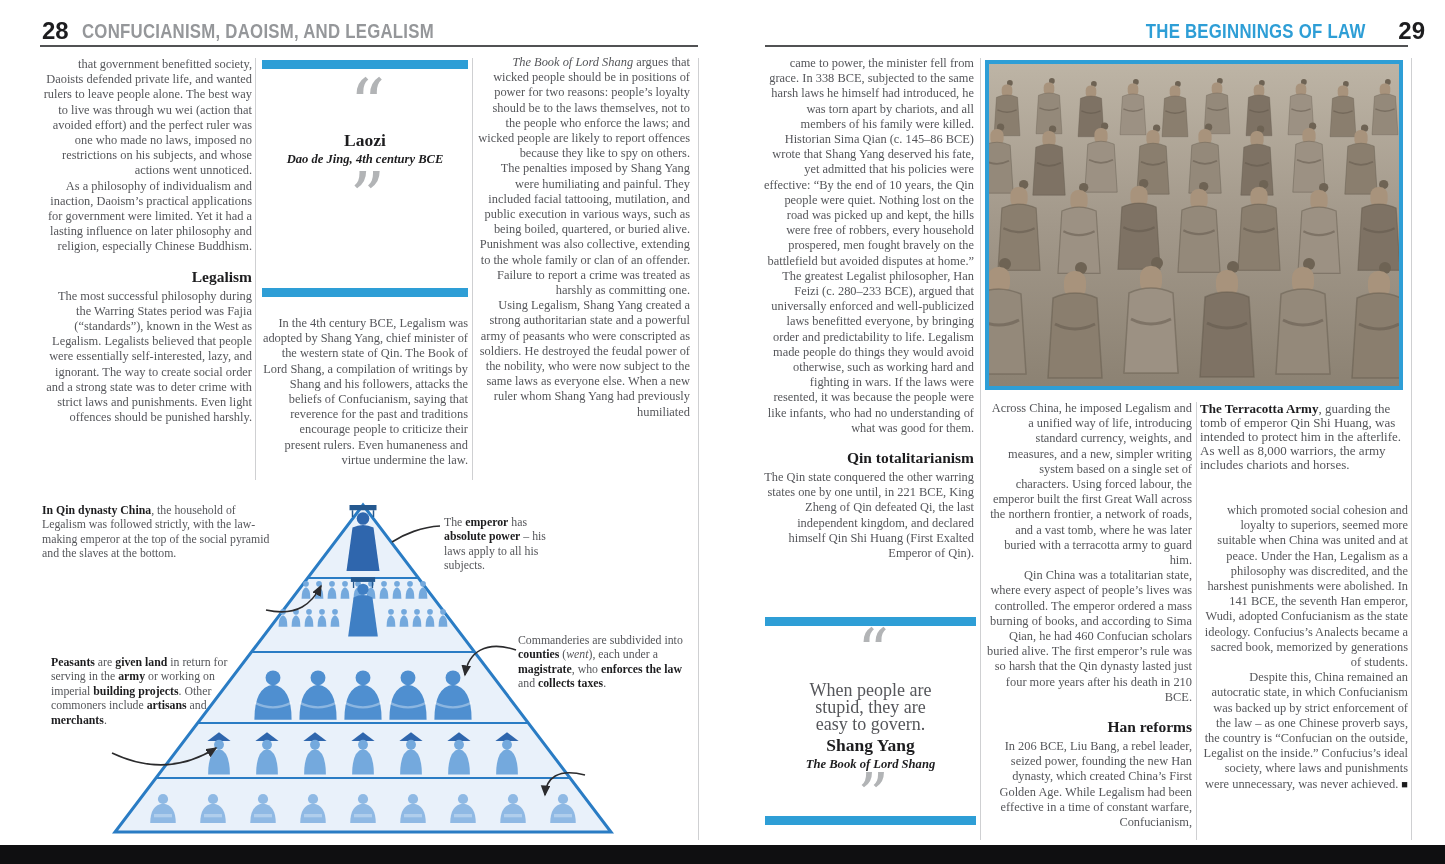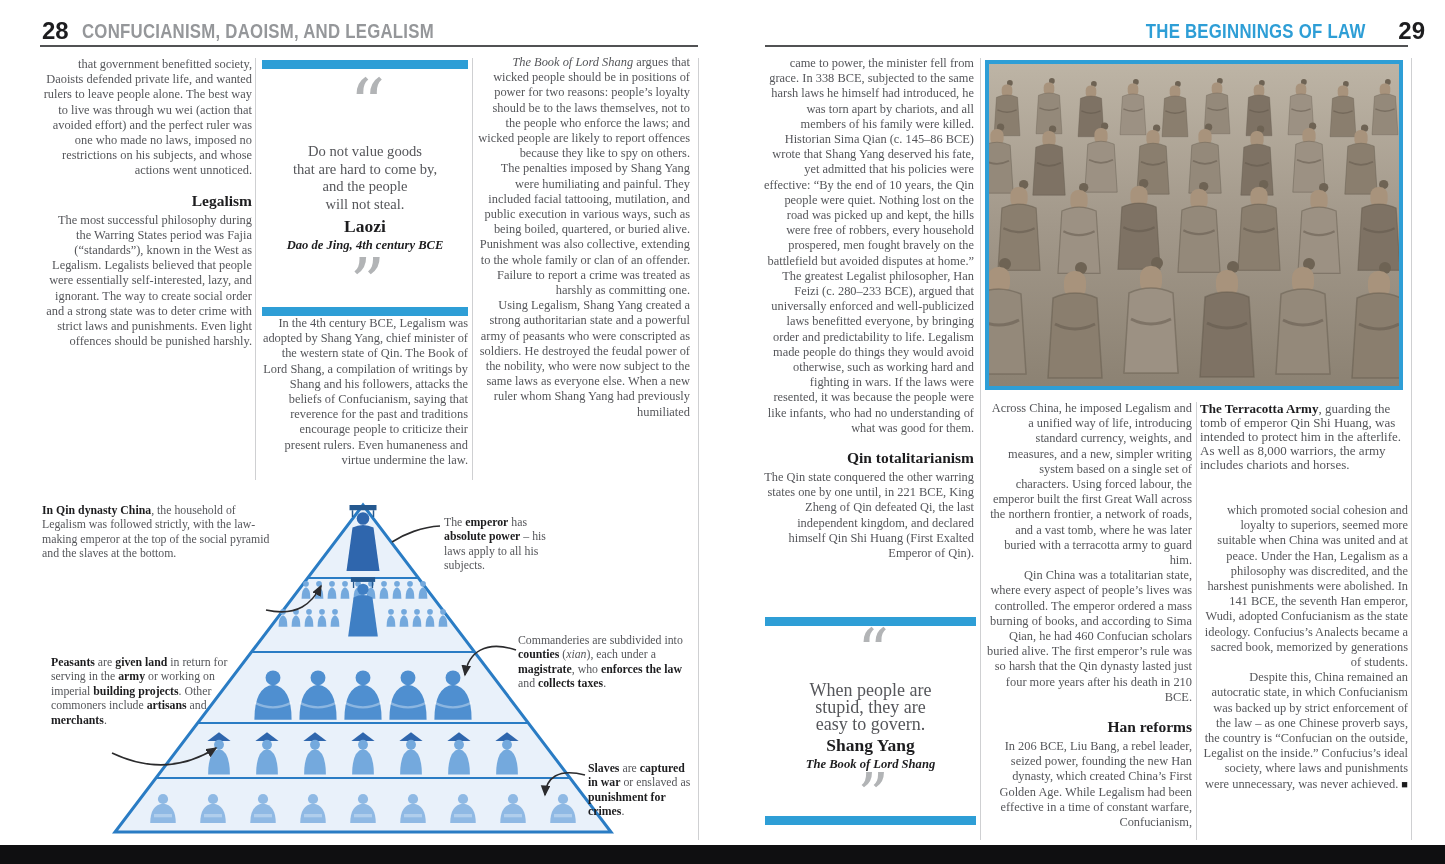--- a/index.html
+++ b/index.html
@@ -60,33 +60,28 @@
 
   <div class="vrule" style="left:255px;top:58px;height:422px;"></div>
   <div class="vrule" style="left:472px;top:58px;height:422px;"></div>
   <div class="vrule" style="left:698px;top:58px;height:782px;"></div>
   <div class="vrule" style="left:980px;top:58px;height:782px;"></div>
   <div class="vrule" style="left:1196px;top:402px;height:438px;"></div>
   <div class="vrule" style="left:1411px;top:58px;height:782px;"></div>
 
   <div class="col" style="left:40px;top:57px;width:212px;">
     <p>that government benefitted society, Daoists defended private life, and wanted rulers to leave people alone. The best way to live was through wu wei (action that avoided effort) and the perfect ruler was one who made no laws, imposed no restrictions on his subjects, and whose actions went unnoticed.</p>
+    <p class="ind">As a philosophy of individualism and inaction, Daoism’s practical applications for government were limited. Yet it had a lasting influence on later philosophy and religion, especially Chinese Buddhism.</p>
     <h3 class="colhead">Legalism</h3>
     <p>The most successful philosophy during the Warring States period was Fajia (“standards”), known in the West as Legalism. Legalists believed that people were essentially self-interested, lazy, and ignorant. The way to create social order and a strong state was to deter crime with strict laws and punishments. Even light offences should be punished harshly.</p>
   </div>
 
   <div class="pq" style="left:262px;top:60px;width:206px;height:237px;">
     <div class="pqbar"></div>
     <div class="pqmark open">“</div>
-    <div class="pqtext">
-      <div>Do not value goods</div>
-      <div>that are hard to come by,</div>
-      <div>and the people</div>
-      <div>will not steal.</div>
-    </div>
     <div class="pqattr">Laozi</div>
     <div class="pqsrc">Dao de Jing, 4th century BCE</div>
     <div class="pqmark close">”</div>
     <div class="pqbar bottom"></div>
   </div>
 
   <div class="col" style="left:262px;top:316px;width:206px;">
     <p>In the 4th century BCE, Legalism was adopted by Shang Yang, chief minister of the western state of Qin. The Book of Lord Shang, a compilation of writings by Shang and his followers, attacks the beliefs of Confucianism, saying that reverence for the past and traditions encourage people to criticize their present rulers. Even humaneness and virtue undermine the law.</p>
   </div>
 
@@ -206,27 +201,24 @@
     </svg>
 
     
     <div class="callout" style="left:2px;top:8px;width:228px;">
       <span class="cb">In Qin dynasty China</span><span>, the household of Legalism was followed strictly, with the law-making emperor at the top of the social pyramid and the slaves at the bottom.</span>
     </div>
     <div class="callout" style="left:404px;top:20px;width:118px;">
       <span>The </span><span class="cb">emperor</span><span> has </span><span class="cb">absolute power</span><span> – his laws apply to all his subjects.</span>
     </div>
     <div class="callout" style="left:478px;top:138px;width:178px;">
-      <span>Commanderies are subdivided into </span><span class="cb">counties</span><span> (</span><span class="cit">xian</span><span>), each under a </span><span class="cb">magistrate</span><span>, who </span><span class="cb">enforces the law</span><span> and </span><span class="cb">collects taxes</span><span>.</span>
+      <span>Commanderies are subdivided into </span><span class="cb">counties</span><span> (</span><span class="cit">went</span><span>), each under a </span><span class="cb">magistrate</span><span>, who </span><span class="cb">enforces the law</span><span> and </span><span class="cb">collects taxes</span><span>.</span>
     </div>
     <div class="callout" style="left:11px;top:160px;width:190px;">
       <span class="cb">Peasants</span><span> are </span><span class="cb">given land</span><span> in return for serving in the </span><span class="cb">army</span><span> or working on imperial </span><span class="cb">building projects</span><span>. Other commoners include </span><span class="cb">artisans</span><span> and </span><span class="cb">merchants</span><span>.</span>
-    </div>
-    <div class="callout" style="left:548px;top:266px;width:108px;">
-      <span class="cb">Slaves</span><span> are </span><span class="cb">captured in war</span><span> or enslaved as </span><span class="cb">punishment for crimes</span><span>.</span>
     </div>
   </div>
 
   <div class="col" style="left:763px;top:56px;width:211px;">
     <p>came to power, the minister fell from grace. In 338 BCE, subjected to the same harsh laws he himself had introduced, he was torn apart by chariots, and all members of his family were killed.</p>
     <p class="ind">Historian Sima Qian (c. 145–86 BCE) wrote that Shang Yang deserved his fate, yet admitted that his policies were effective: “By the end of 10 years, the Qin people were quiet. Nothing lost on the road was picked up and kept, the hills were free of robbers, every household prospered, men fought bravely on the battlefield but avoided disputes at home.”</p>
     <p class="ind">The greatest Legalist philosopher, Han Feizi (c. 280–233 BCE), argued that universally enforced and well-publicized laws benefitted everyone, by bringing order and predictability to life. Legalism made people do things they would avoid otherwise, such as working hard and fighting in wars. If the laws were resented, it was because the people were like infants, who had no understanding of what was good for them.</p>
     <h3 class="colhead">Qin totalitarianism</h3>
     <p>The Qin state conquered the other warring states one by one until, in 221 BCE, King Zheng of Qin defeated Qi, the last independent kingdom, and declared himself Qin Shi Huang (First Exalted Emperor of Qin).</p>
   </div>

